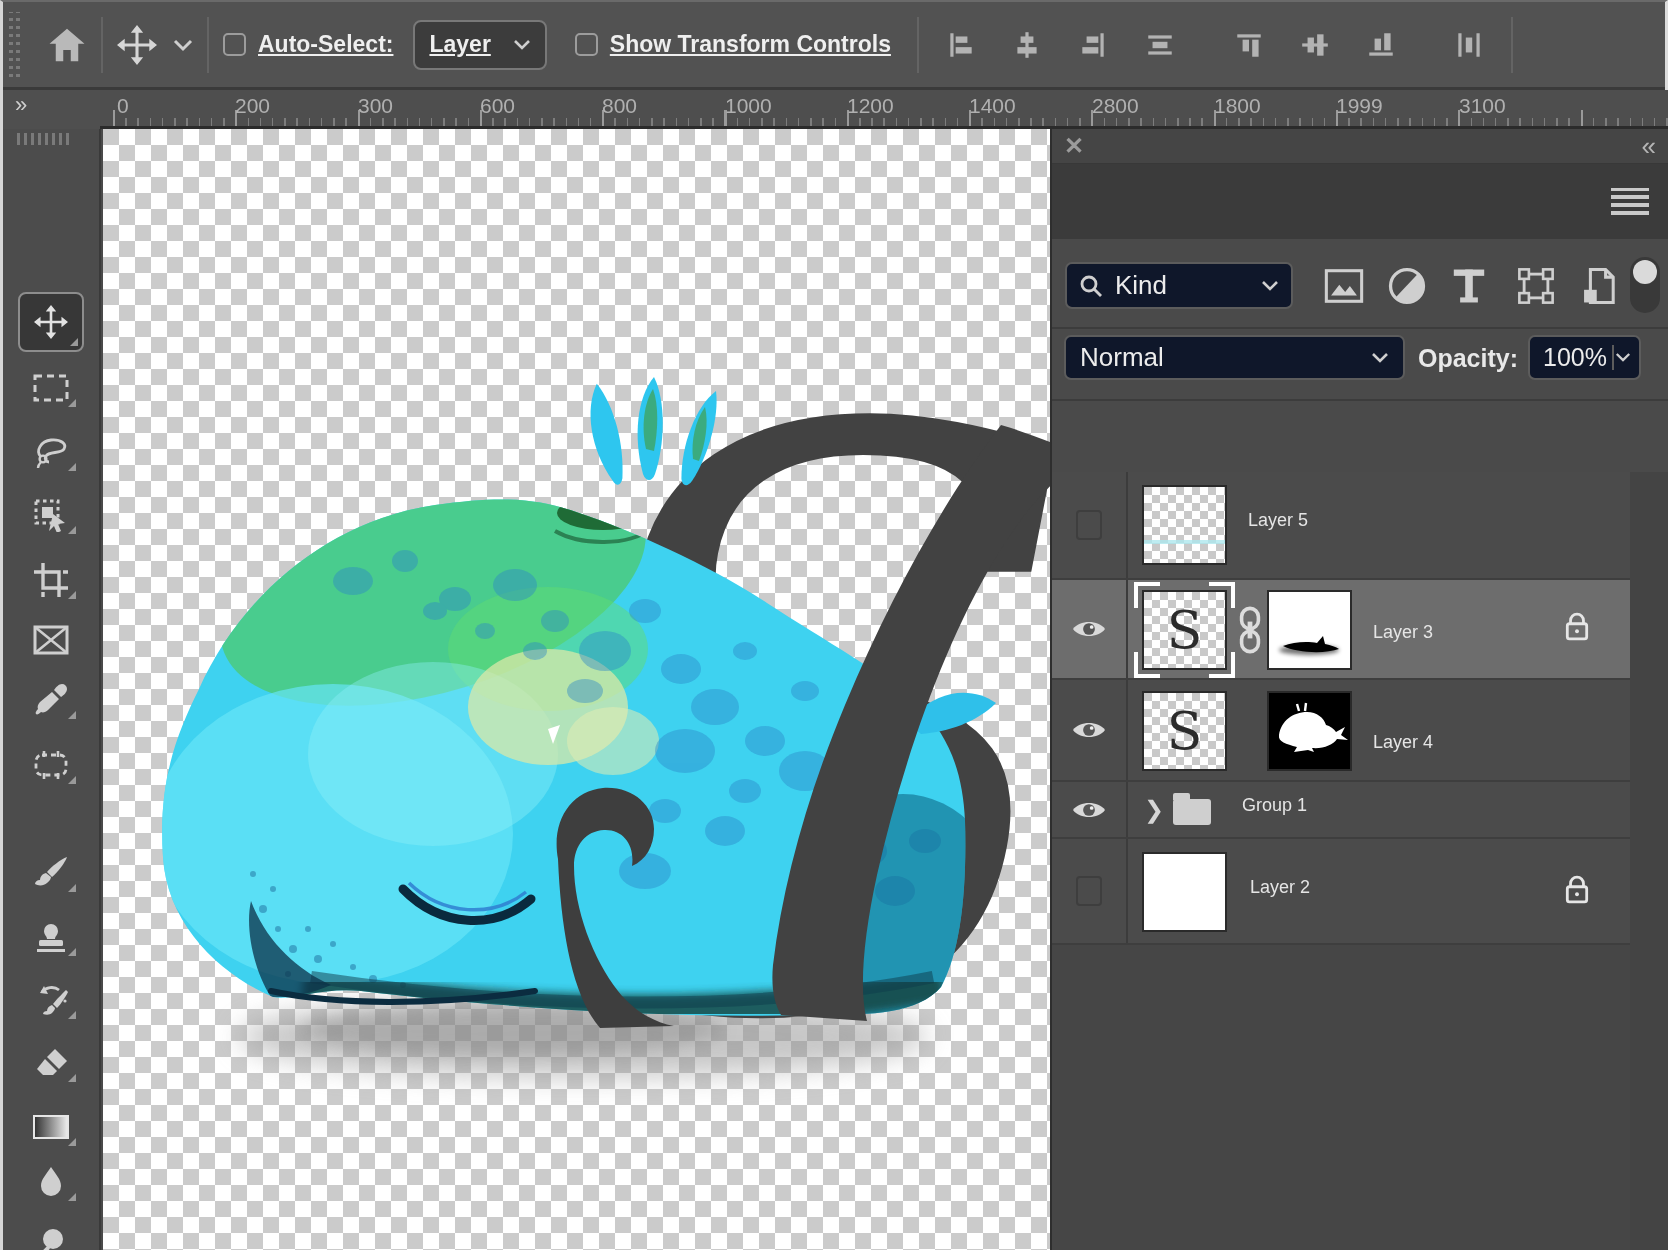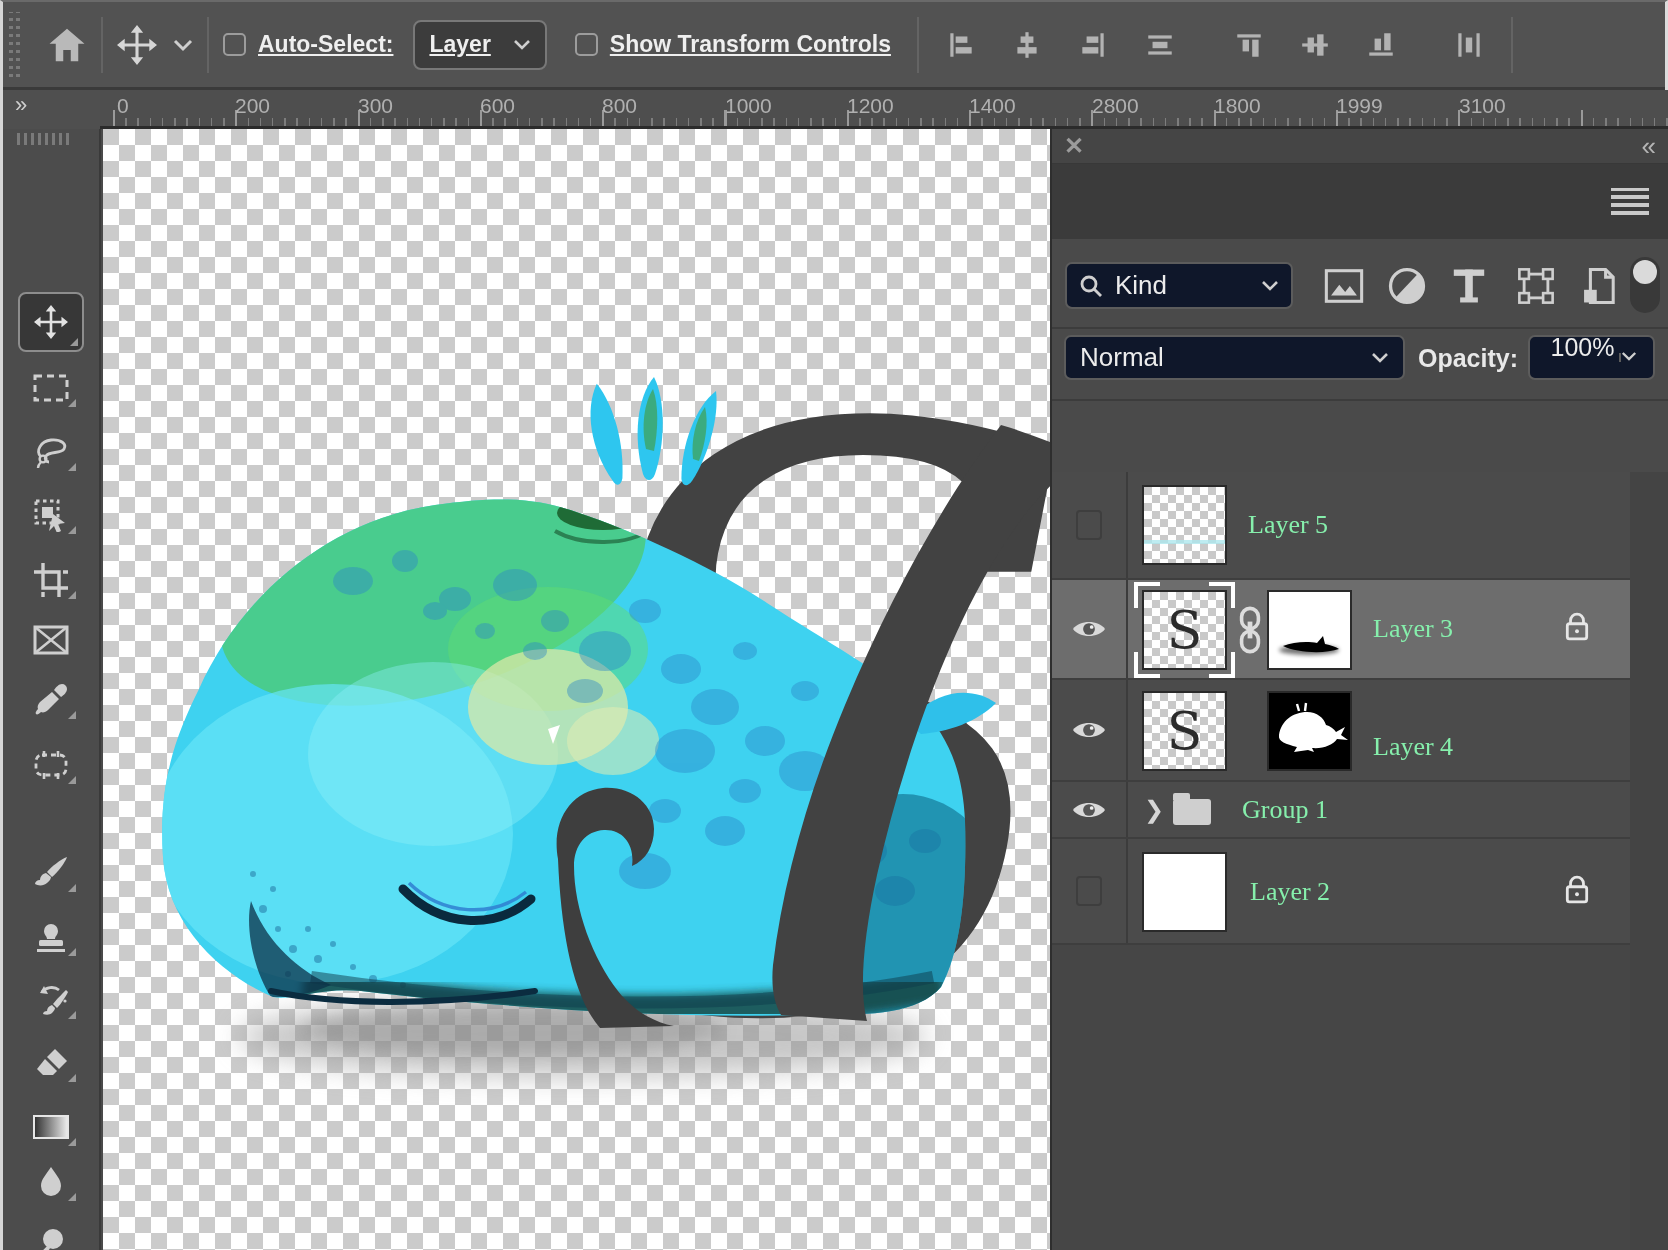--- a/index.html
+++ b/index.html
@@ -79,21 +79,21 @@
   .kind-box { left:13px; top:23px; width:228px; height:47px; padding:0 12px; gap:12px; }
   .f-icon { position:absolute; top:28px; }
   .fi-0{left:272px}.fi-1{left:336px}.fi-2{left:399px}.fi-3{left:464px}.fi-4{left:528px}
   .f-toggle { position:absolute; left:578px; top:18px; width:30px; height:56px; background:#393939;
     border-radius:15px; }
   .f-toggle::before { content:''; position:absolute; left:3px; top:3px; width:24px; height:24px;
     border-radius:50%; background:#dadada; }
   .pdiv { position:absolute; left:0; width:100%; height:2px; background:#3c3c3c; }
   .blend-box { left:12px; top:96px; width:341px; height:45px; padding:0 14px; justify-content:space-between; }
   .op-label { position:absolute; left:366px; top:105px; color:#e8e8e8; font-size:25px; font-weight:700; }
-  .val-box { left:476px; width:127px; height:45px; padding:16px;align-items:flex-end; }
+  .val-box { left:476px; width:113px; height:45px; padding:8px; }
   .val-box .num { width:74px; text-align:center; font-size:25px; }
   .val-box .vb-sep { width:2px; height:100%; background:#5c5c5c; }
   .val-box .vchev { flex:1; display:flex; align-items:center; justify-content:center; }
   .lock-label { position:absolute; left:18px; top:287px; color:#e8e8e8; font-size:25px; font-weight:700; }
   .lock-btn { position:absolute; left:88px; top:271px; width:56px; height:48px; background:#373737;
     border:2px solid #6a6a6a; border-radius:7px; display:flex; align-items:center; justify-content:center; }
   .l-icon { position:absolute; top:280px; }
   .li-1{left:158px}.li-2{left:205px}.li-3{left:262px}.li-4{left:330px}
   .fill-label { position:absolute; left:426px; top:287px; color:#e8e8e8; font-size:25px; font-weight:700; }
 
@@ -114,21 +114,21 @@
   .thumb-line { position:absolute; left:0; right:0; top:70%; height:4px; background:#aee7ee; opacity:.8; }
   .sel-frame { position:absolute; left:82px; width:101px; height:96px; pointer-events:none;
     background:
       linear-gradient(#fff,#fff) left top/26px 4px,    linear-gradient(#fff,#fff) left top/4px 26px,
       linear-gradient(#fff,#fff) right top/26px 4px,   linear-gradient(#fff,#fff) right top/4px 26px,
       linear-gradient(#fff,#fff) left bottom/26px 4px, linear-gradient(#fff,#fff) left bottom/4px 26px,
       linear-gradient(#fff,#fff) right bottom/26px 4px,linear-gradient(#fff,#fff) right bottom/4px 26px;
     background-repeat:no-repeat; }
   .mask-thumb { position:absolute; left:215px; width:85px; height:80px; border:2px solid #2a2a2a; }
   .link-ic { position:absolute; left:186px; }
-  .lname { position:absolute; color:#86efac; font-size:26px; white-space:nowrap;font-family:Liberation Serif, serif; }
+  .lname { position:absolute; color:#e5e5e5; font-size:18px; white-space:nowrap; }
   .lock-ic { position:absolute; left:511px; }
   .group-chev { position:absolute; left:92px; color:#d5d5d5; font-size:24px; }
   .folder { position:absolute; left:121px; width:38px; height:26px; background:#cfcfcf; border-radius:3px; }
   .folder::before { content:''; position:absolute; left:0; top:-6px; width:17px; height:7px;
     background:#cfcfcf; border-radius:2px 2px 0 0; }
   .panel-rest { position:absolute; left:0; top:816px; width:578px; bottom:0; background:#464646; }
   .panel-gutter { position:absolute; left:578px; top:343px; width:43px; bottom:0; background:#444444; }
 </style>
 </head>
 <body>
@@ -571,21 +571,21 @@
           <rect x="3" y="2" width="14" height="17" rx="7" fill="none" stroke="#dcdcdc" stroke-width="3"></rect>
           <rect x="3" y="21" width="14" height="17" rx="7" fill="none" stroke="#dcdcdc" stroke-width="3"></rect>
           <rect x="8" y="13" width="4" height="14" fill="#dcdcdc"></rect>
         </svg>
         <div class="mask-thumb" style="top:10px; background:#ffffff">
           <svg width="81" height="76" viewBox="0 0 81 76">
             <ellipse cx="40" cy="58" rx="30" ry="5" fill="#000" opacity="0.55" filter="blur(2px)"></ellipse>
             <path d="M14 54 C24 50 38 49 48 51 L54 44 L56 52 C62 53 67 55 70 57 C56 62 28 61 14 54 Z" fill="#000"></path>
           </svg>
         </div>
-        <span class="lname" style="left:321px; top:34px">Layer 3</span>
+        <span class="lname" style="left:321px; top:42px">Layer 3</span>
         <svg class="lock-ic" style="top:30px" width="28" height="34" viewBox="0 0 26 30">
           <path d="M7 12 V9 a6 6 0 0 1 12 0 v3" fill="none" stroke="#e6e6e6" stroke-width="2.6"></path>
           <rect x="4" y="12" width="18" height="14" rx="2" fill="none" stroke="#e6e6e6" stroke-width="2.6"></rect>
           <circle cx="13" cy="19" r="1.8" fill="#e6e6e6"></circle>
         </svg>
       </div>
 
       <div class="lrow r2">
         <div class="eye-cell">
           <svg width="36" height="24" viewBox="0 0 26 18">

